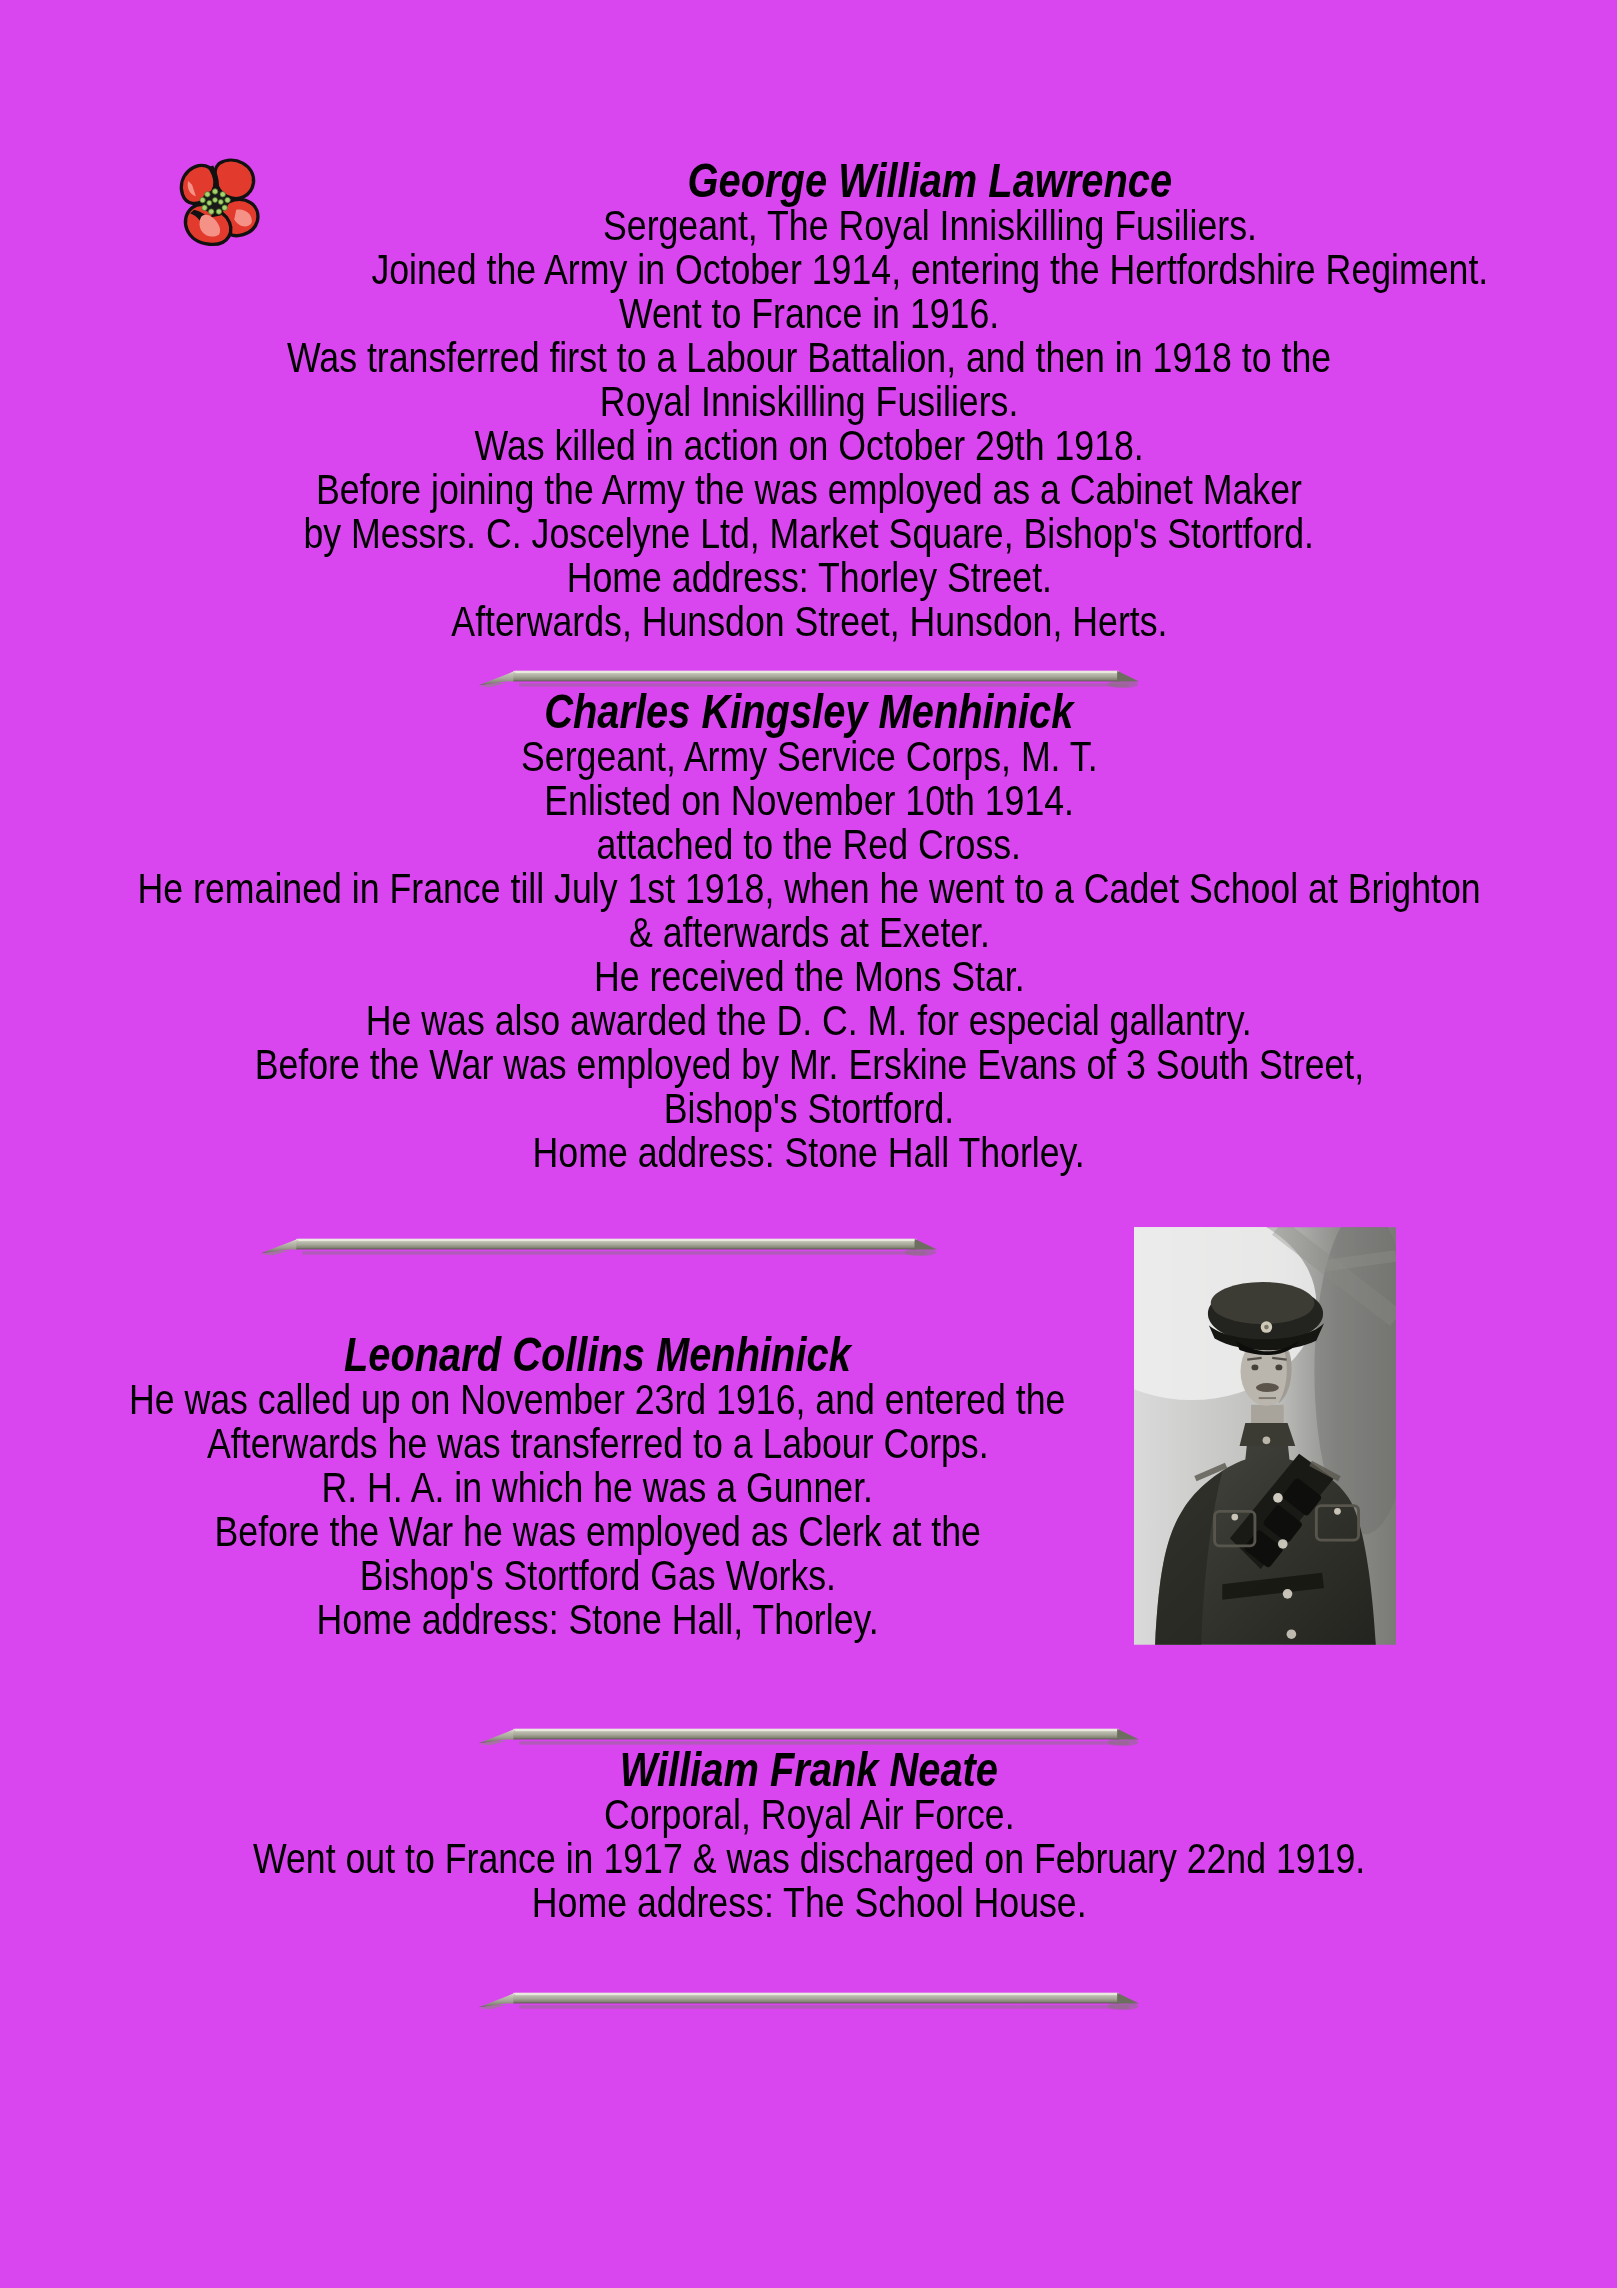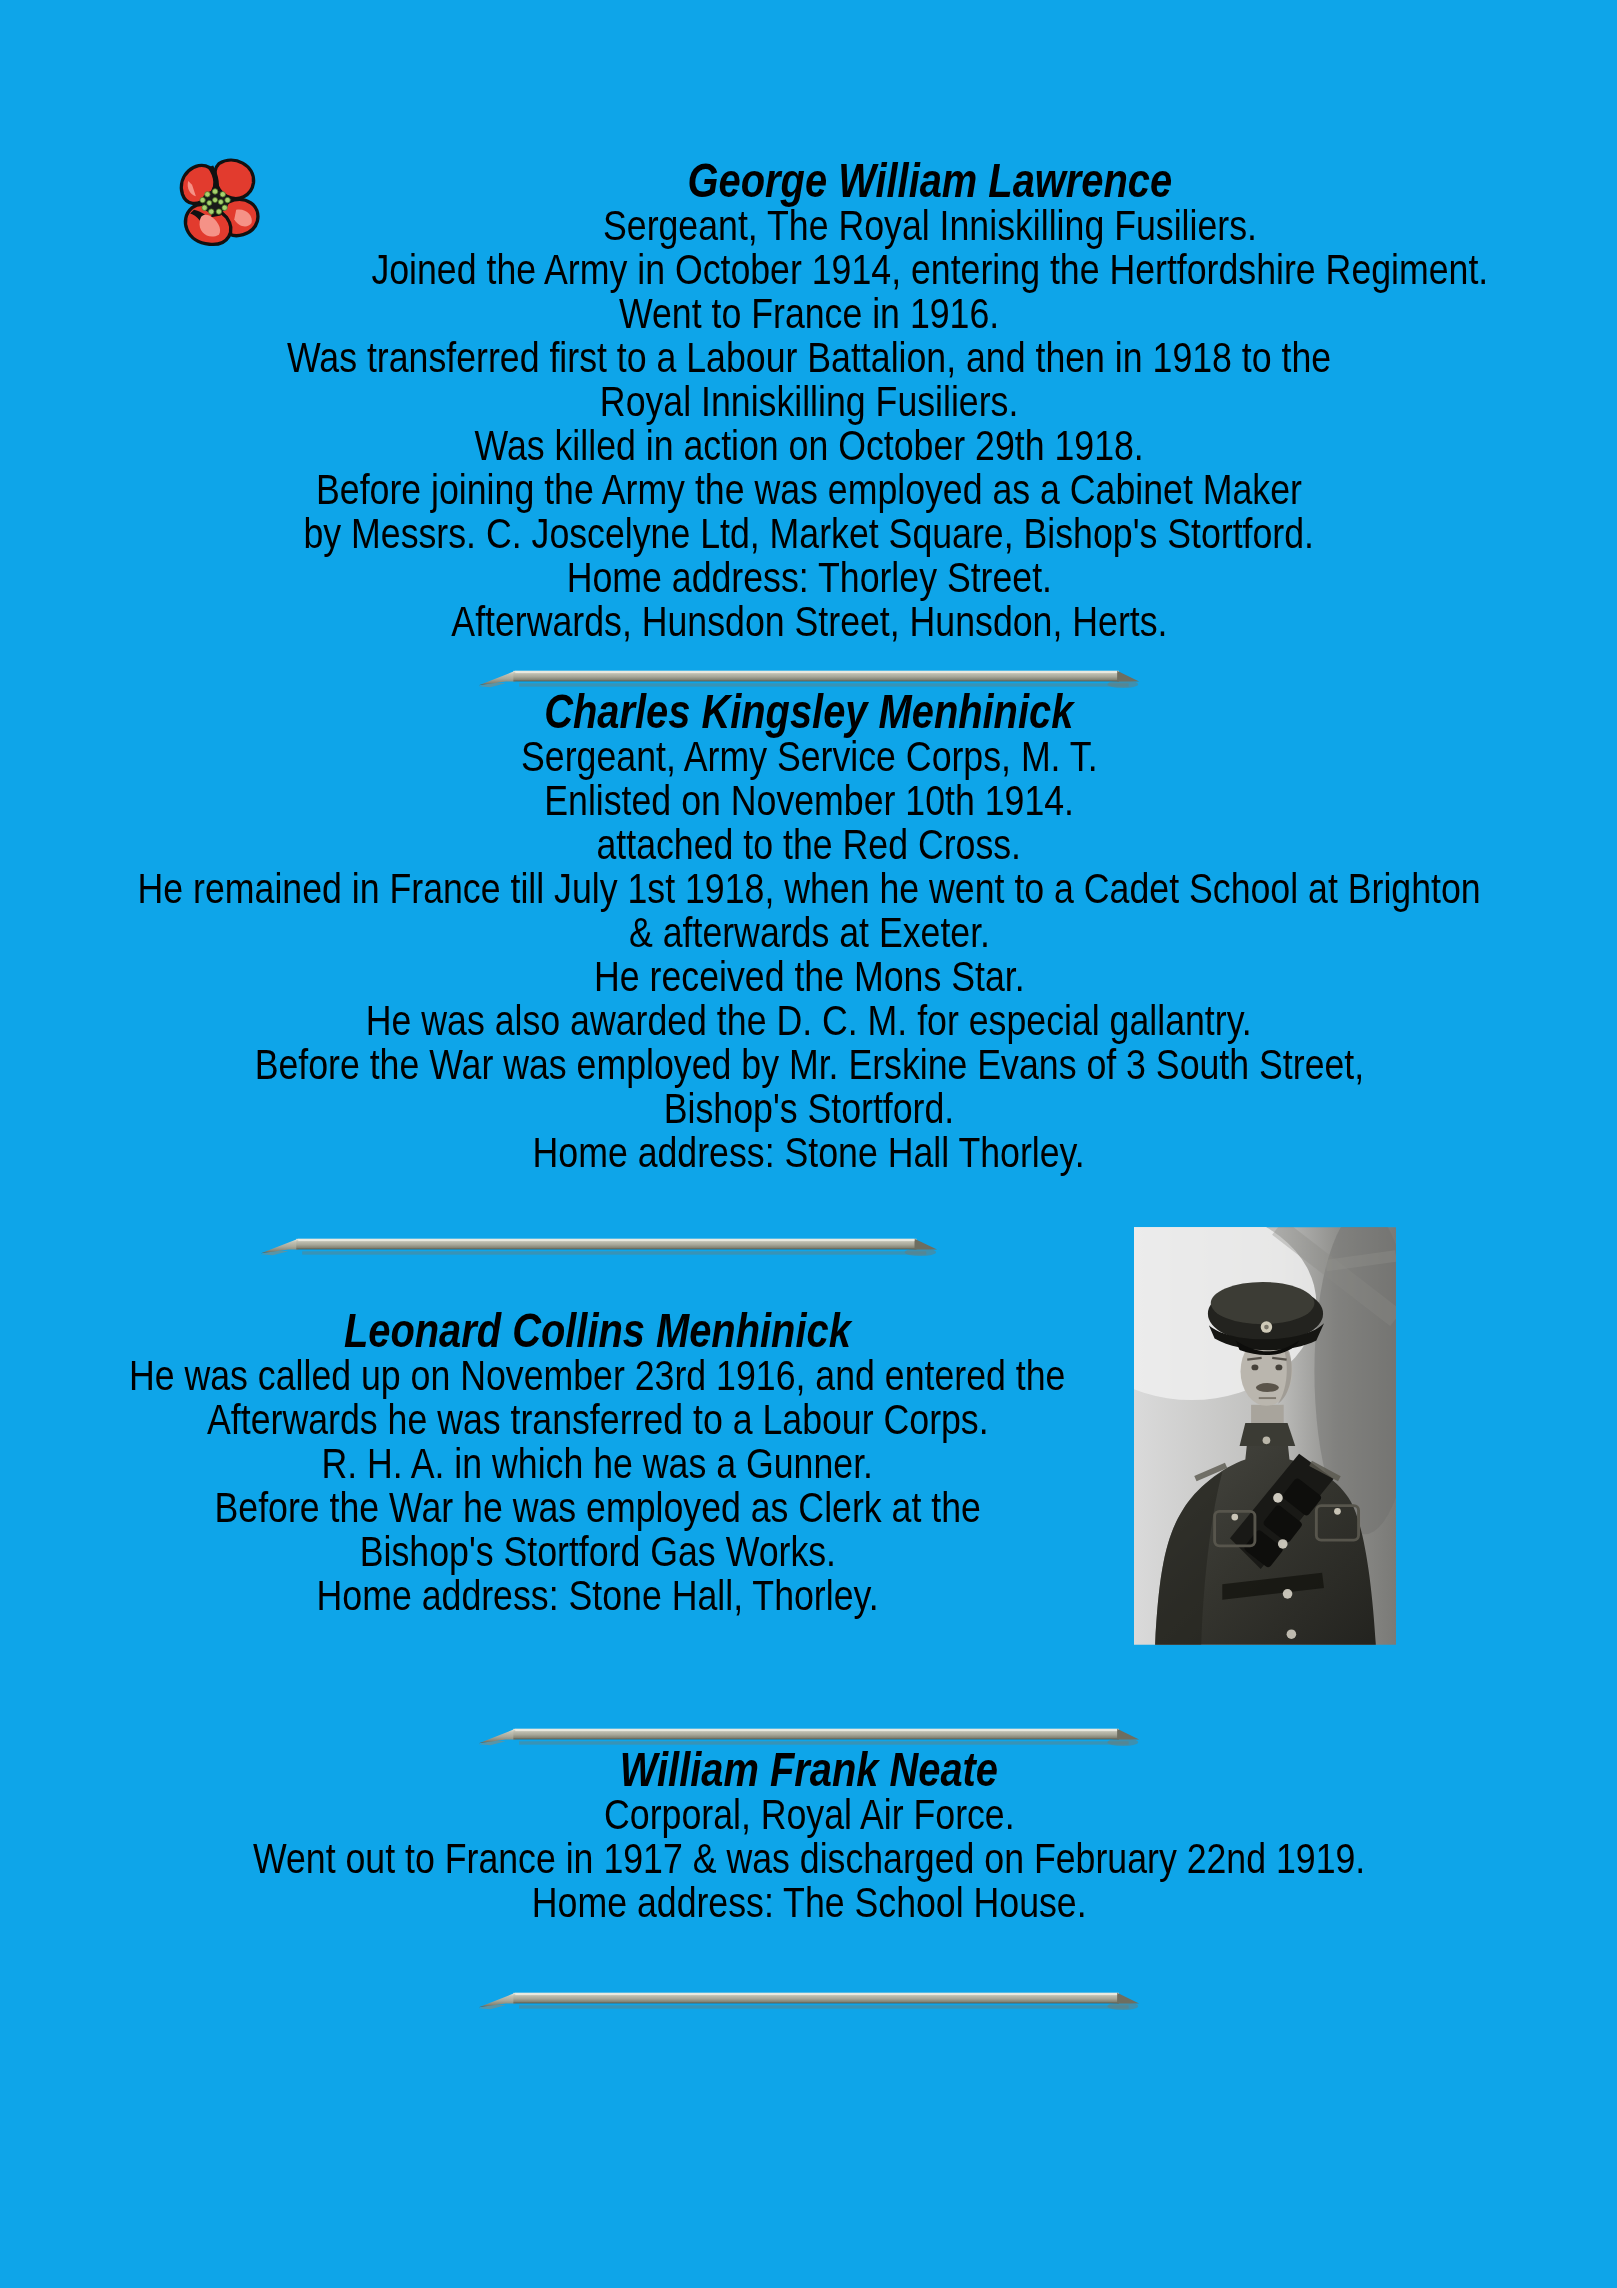--- a/index.html
+++ b/index.html
@@ -2,34 +2,34 @@
 <html><head>
 <meta charset="utf-8">
 <style>
   html,body{margin:0;padding:0;}
   body{
     width:1618px;height:2288px;
     background:#ffffff;
     font-family:"Liberation Sans", sans-serif;
     color:#000000;
   }
-  .page{position:relative;width:1618px;height:2288px;overflow:hidden;background:#0ea5e9;}
+  .page{position:relative;width:1618px;height:2288px;overflow:hidden;background:#d946ef;}
 
   
   .sec{position:absolute;left:81px;width:1456px;}
   .line{display:flex;justify-content:center;height:44px;line-height:44px;}
   .t{
     display:inline-block;white-space:nowrap;
     transform:scaleX(0.83);transform-origin:50% 50%;
     font-size:43px;
   }
   .t.name{font-weight:bold;font-style:italic;font-size:48px;}
   
   .shift{margin-left:242px;}
-  #section3{padding-right:423px;box-sizing:border-box;}
+  #section3{padding-right:423px;box-sizing:border-box;margin-top:24px;}
 
   
   .divider{position:absolute;left:81px;width:1456px;display:flex;justify-content:center;}
   .divider.offset{left:259px;width:680px;justify-content:flex-start;}
 
   .poppy{position:absolute;left:169px;top:152px;width:96px;height:100px;}
   .photo{position:absolute;left:1134px;top:1227px;width:262px;height:418px;}
 </style>
 </head>
 <body>

